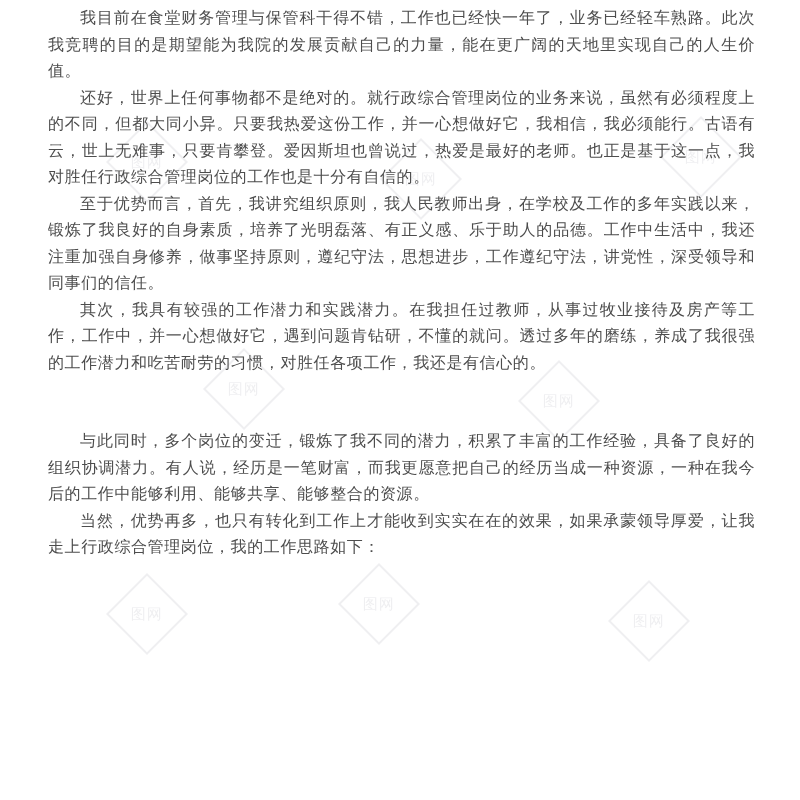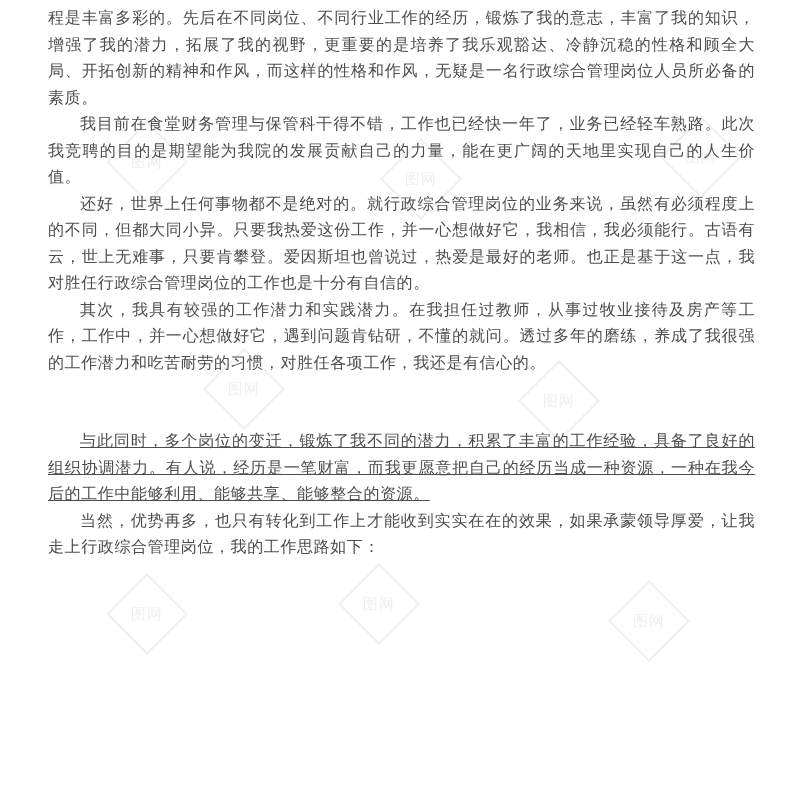--- a/index.html
+++ b/index.html
@@ -32,21 +32,20 @@
     padding: 0;
   }
   .para-indent {
     text-indent: 2em;
   }
   .para-noindent {
     text-indent: 0;
   }
   .section-gap {
     margin-top: 52px !important;
-    text-decoration: underline;
   }
   
   .watermark {
     position: absolute;
     width: 54px;
     height: 54px;
     border: 2px solid rgba(140, 140, 155, 0.14);
     transform: rotate(45deg);
     display: flex;
     align-items: center;
@@ -85,22 +84,22 @@
       <span class="wm-label">图网</span>
     </div>
   <div class="watermark" style="left:350px; top:575px;">
       <span class="wm-label">图网</span>
     </div>
   <div class="watermark" style="left:620px; top:592px;">
       <span class="wm-label">图网</span>
     </div>
 
   <div class="content">
-    <p class="para-noindent">程是丰富多彩的。先后在不同岗位、不同行业工作的经历，锻炼了我的意志，丰富了我的知识，增强了我的潜力，拓展了我的视野，更重要的是培养了我乐观豁达、冷静沉稳的性格和顾全大局、开拓创新的精神和作风，而这样的性格和作风，无疑是一名行政综合管理岗位人员所必备的素质。</p>
     <p class="para-indent">我目前在食堂财务管理与保管科干得不错，工作也已经快一年了，业务已经轻车熟路。此次我竞聘的目的是期望能为我院的发展贡献自己的力量，能在更广阔的天地里实现自己的人生价值。</p>
     <p class="para-indent">还好，世界上任何事物都不是绝对的。就行政综合管理岗位的业务来说，虽然有必须程度上的不同，但都大同小异。只要我热爱这份工作，并一心想做好它，我相信，我必须能行。古语有云，世上无难事，只要肯攀登。爱因斯坦也曾说过，热爱是最好的老师。也正是基于这一点，我对胜任行政综合管理岗位的工作也是十分有自信的。</p>
+    <p class="para-indent">至于优势而言，首先，我讲究组织原则，我人民教师出身，在学校及工作的多年实践以来，锻炼了我良好的自身素质，培养了光明磊落、有正义感、乐于助人的品德。工作中生活中，我还注重加强自身修养，做事坚持原则，遵纪守法，思想进步，工作遵纪守法，讲党性，深受领导和同事们的信任。</p>
     <p class="para-indent">其次，我具有较强的工作潜力和实践潜力。在我担任过教师，从事过牧业接待及房产等工作，工作中，并一心想做好它，遇到问题肯钻研，不懂的就问。透过多年的磨练，养成了我很强的工作潜力和吃苦耐劳的习惯，对胜任各项工作，我还是有信心的。</p>
     <p class="para-indent section-gap">与此同时，多个岗位的变迁，锻炼了我不同的潜力，积累了丰富的工作经验，具备了良好的组织协调潜力。有人说，经历是一笔财富，而我更愿意把自己的经历当成一种资源，一种在我今后的工作中能够利用、能够共享、能够整合的资源。</p>
     <p class="para-indent">当然，优势再多，也只有转化到工作上才能收到实实在在的效果，如果承蒙领导厚爱，让我走上行政综合管理岗位，我的工作思路如下：</p>
 
   </div>
 
 </div>
 
 </body></html>

